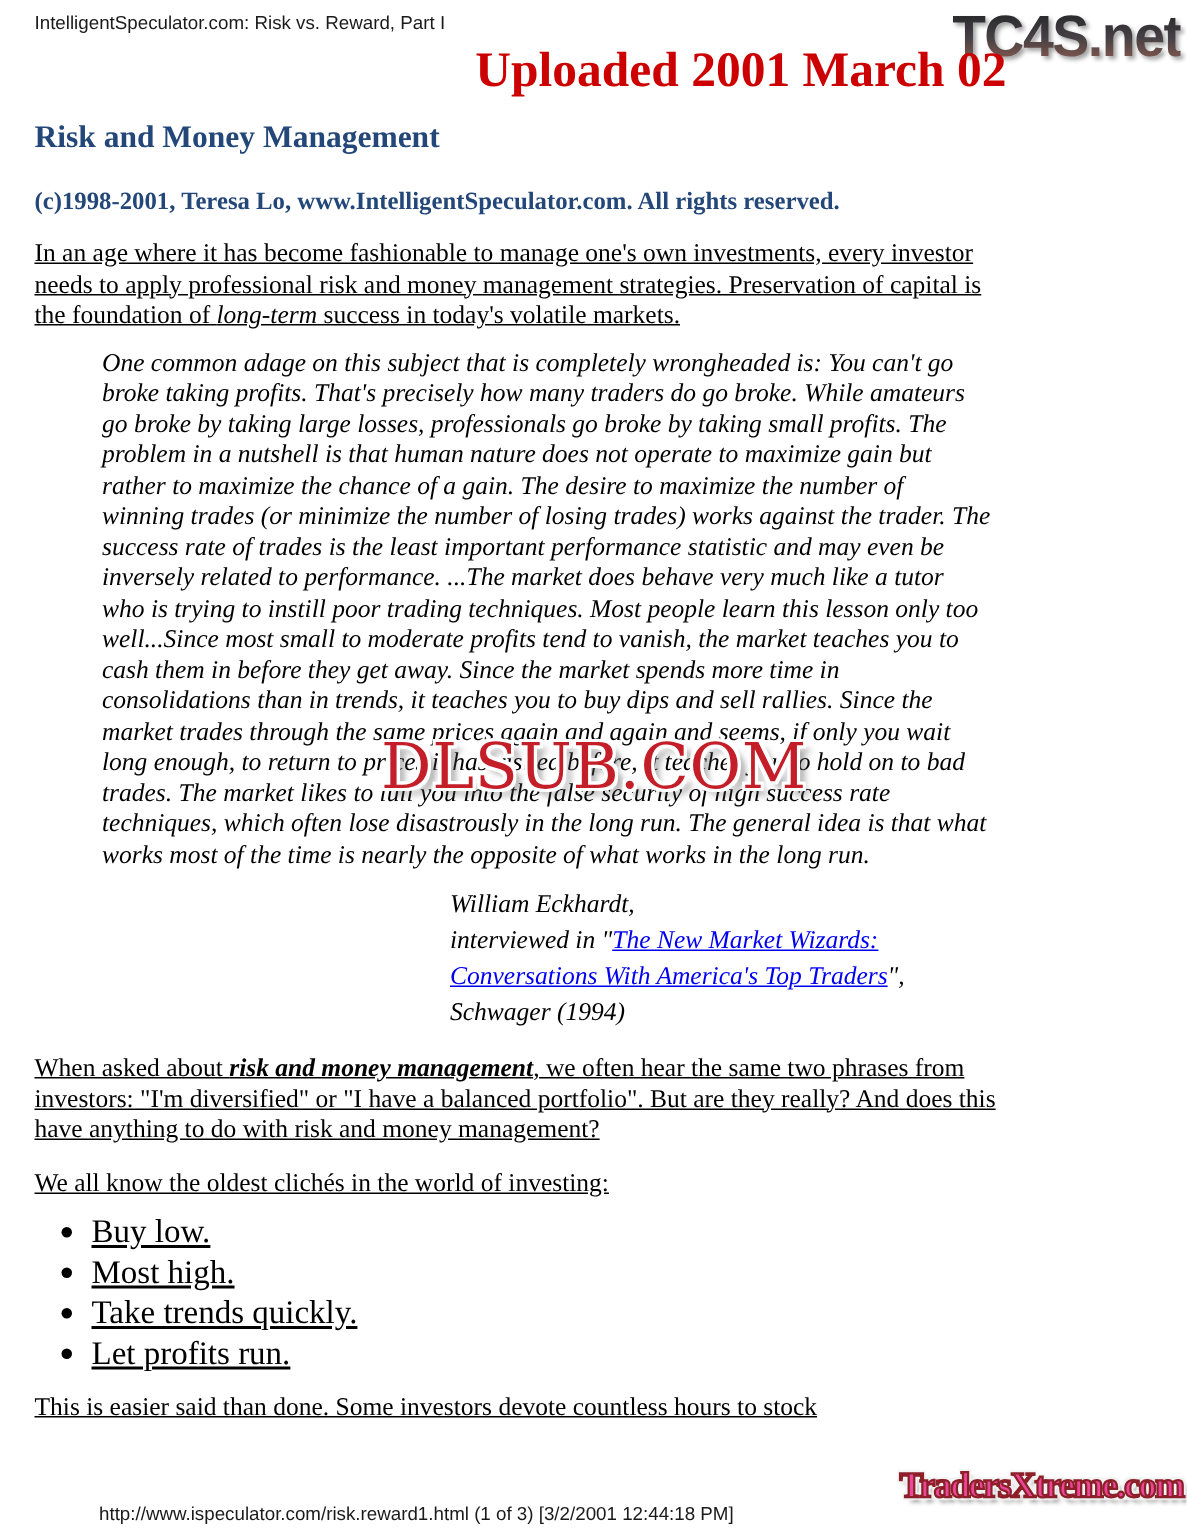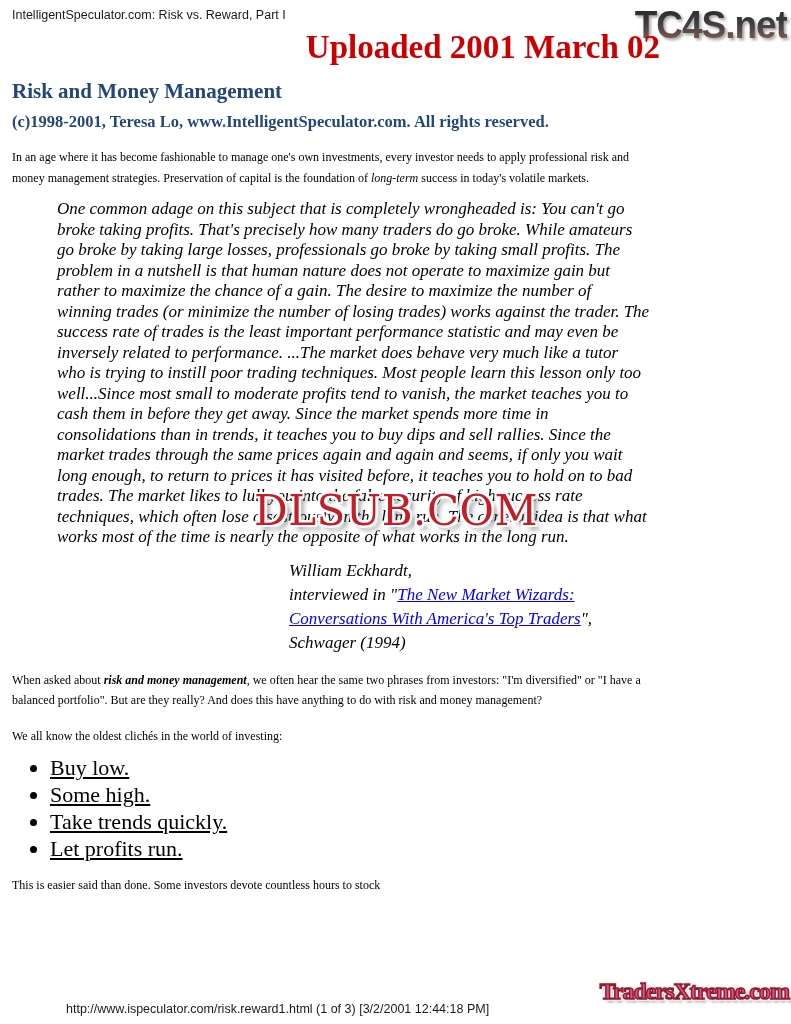--- a/index.html
+++ b/index.html
@@ -7,21 +7,21 @@
   html, body { background: #ffffff; }
   body {
     width: 791px; height: 1024px;
     position: relative;
     overflow: hidden;
     font-family: "Liberation Serif", serif;
     color: #000000;
   }
   .content {
     position: absolute;
-    left: 12px; top: 0;
+    left: 23px; top: 0;
     width: 648px;
   }
   .header-small {
     margin-top: 8px;
     font: 12.5px "Liberation Sans", sans-serif;
     color: #1a1a1a;
   }
   .uploaded {
     margin-top: 11px;
     font-family: Liberation Serif, serif;
@@ -32,30 +32,31 @@
     text-align: right;
   }
   .doc-title {
     margin-top: 18px;
     font-size: 21px;
     font-weight: bold;
     color: #234779;
     line-height: 24px;
   }
   .copyright {
-    margin-top: 9px;
+    margin-top: 21px;
     font-size: 16.5px;
     font-weight: bold;
     color: #234779;
     line-height: 20px;
   }
   p.body-text {
     margin-top: 15px;
-    font-size: 12px;
+    font-size: 17px;
     line-height: 20.5px;
+    text-decoration: underline;
   }
   .em-italic { font-style: italic; }
   .em-bolditalic { font-style: italic; font-weight: bold; }
   blockquote.main-quote {
     margin: 11px 0 0 45px;
     width: 593px;
     font-size: 17px;
     font-style: italic;
     line-height: 20.5px;
   }
@@ -158,21 +159,21 @@
     <div><a href="#">Conversations With America's Top Traders</a><span>",</span></div>
     <div>Schwager (1994)</div>
   </div>
 
   <p class="body-text"><span>When asked about </span><span class="em-bolditalic">risk and money management</span><span>, we often hear the same two phrases from investors: "I'm diversified" or "I have a balanced portfolio". But are they really? And does this have anything to do with risk and money management?</span></p>
 
   <p class="body-text">We all know the oldest clichés in the world of investing:</p>
 
   <ul class="cliche-list">
     <li>Buy low.</li>
-    <li>Some high.</li>
+    <li>Most high.</li>
     <li>Take trends quickly.</li>
     <li>Let profits run.</li>
   </ul>
 
   <p class="body-text">This is easier said than done. Some investors devote countless hours to stock</p>
 
 </div>
 
 <div class="dlsub-watermark">DLSUB.COM</div>
 

